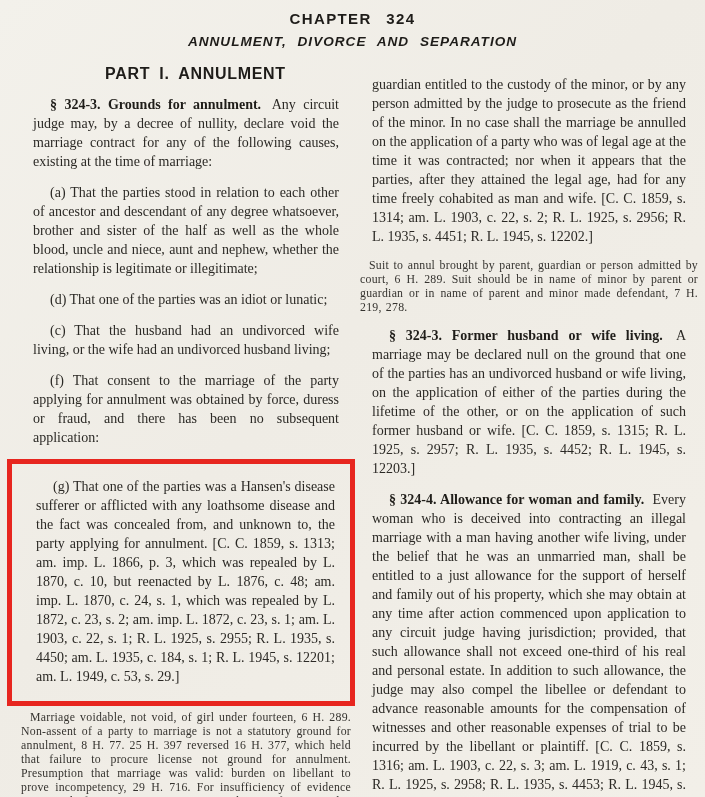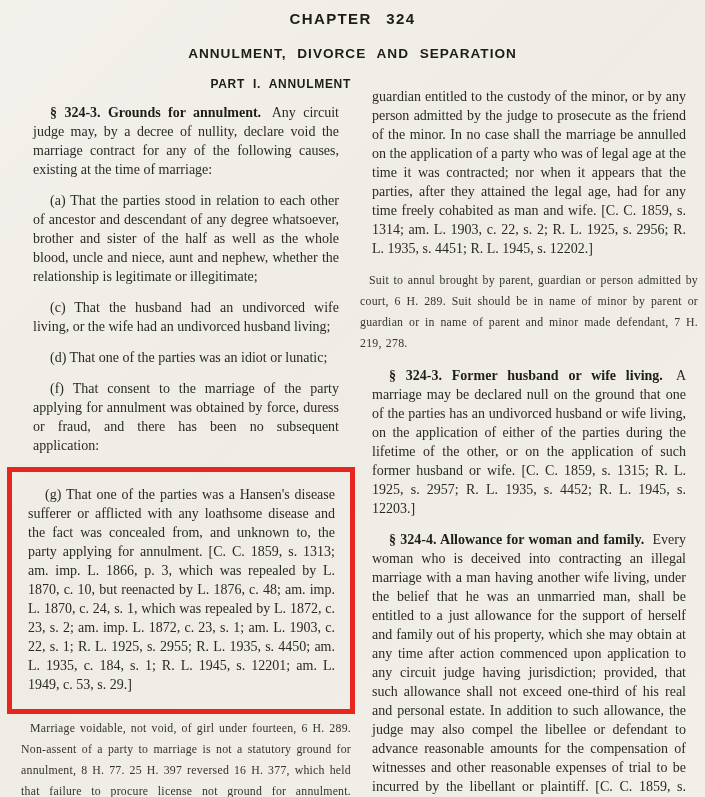--- a/index.html
+++ b/index.html
@@ -15,47 +15,47 @@
   .header { text-align:center; padding-top:10px; }
   .chapter {
     font-family:"Liberation Sans", sans-serif;
     font-weight:700; font-size:15px;
     letter-spacing:1.4px; word-spacing:9px; color:#1e1c19;
   }
   .doc-title {
     font-family:"Liberation Sans", sans-serif;
     font-weight:700; font-size:13.6px;
     letter-spacing:1px; word-spacing:6px; color:#1e1c19;
-    margin-top:19px;
+    margin-top:7px;
+    font-style:italic;
   }
   .columns { display:flex; gap:9px; padding:14px 8px 0 21px; }
   .col-left  { width:330px; flex:none; }
   .col-right { width:338px; flex:none; }
   .part-heading {
     font-family:"Liberation Sans", sans-serif;
-    font-weight:700; font-size:12px;
+    font-weight:700; font-size:16px;
     letter-spacing:0.7px; word-spacing:4px; color:#1e1c19;
     margin:2px 0 8px 84px;
     white-space:nowrap;
-    text-align:right;
   }
   p.body {
     margin:12px; font-size:14px; line-height:19px;
     text-align:justify;
   }
   p.indent { text-indent:17px; }
   .runin { font-weight:700; margin-right:4px; color:#1f1d19; }
   .sect { margin-top:11px; }
   .highlight-box {
     border:5px solid #e7261f;
     margin:3px -4px 3px -14px;
-    padding:1px 3px 3px 4px;
+    padding:1px 3px 3px 12px;
   }
   p.small {
-    margin:4px 0 0 0; font-size:11.8px; line-height:21px;
+    margin:4px 0 0 0; font-size:11.8px; line-height:14px;
     text-align:justify; color:#35332f;
     letter-spacing:0.25px; word-spacing:1px;
   }
   .indent-sm { text-indent:9px; }
   .gap-top { margin-top:7px; }
 </style>
 </head>
 <body>
 
 <div class="page">
@@ -66,22 +66,22 @@
   </div>
 
   <div class="columns">
 
     <div class="col-left">
       <div class="part-heading">PART I. ANNULMENT</div>
 
       <p class="body indent"><b class="runin">§ 324-3. Grounds for annulment.</b> <span>Any circuit judge may, by a decree of nullity, declare void the marriage contract for any of the following causes, existing at the time of marriage:</span></p>
 
       <p class="body indent">(a) That the parties stood in relation to each other of ancestor and descendant of any degree whatsoever, brother and sister of the half as well as the whole blood, uncle and niece, aunt and nephew, whether the relationship is legitimate or illegitimate;</p>
+      <p class="body indent">(d) That one of the parties was an idiot or lunatic;</p>
       <p class="body indent">(c) That the husband had an undivorced wife living, or the wife had an undivorced husband living;</p>
-      <p class="body indent">(d) That one of the parties was an idiot or lunatic;</p>
       <p class="body indent">(f) That consent to the marriage of the party applying for annulment was obtained by force, duress or fraud, and there has been no subsequent application:</p>
 
       <div class="highlight-box">
         <p class="body indent">(g) That one of the parties was a Hansen's disease sufferer or afflicted with any loathsome disease and the fact was concealed from, and unknown to, the party applying for annulment. [C. C. 1859, s. 1313; am. imp. L. 1866, p. 3, which was repealed by L. 1870, c. 10, but reenacted by L. 1876, c. 48; am. imp. L. 1870, c. 24, s. 1, which was repealed by L. 1872, c. 23, s. 2; am. imp. L. 1872, c. 23, s. 1; am. L. 1903, c. 22, s. 1; R. L. 1925, s. 2955; R. L. 1935, s. 4450; am. L. 1935, c. 184, s. 1; R. L. 1945, s. 12201; am. L. 1949, c. 53, s. 29.]</p>
       </div>
 
       <p class="small indent-sm">Marriage voidable, not void, of girl under fourteen, 6 H. 289. Non-assent of a party to marriage is not a statutory ground for annulment, 8 H. 77. 25 H. 397 reversed 16 H. 377, which held that failure to procure license not ground for annulment. Presumption that marriage was valid: burden on libellant to prove incompetency, 29 H. 716. For insufficiency of evidence on ground of nonage, see 8 H. 360. Jurisdiction of circuit judge at chambers, not exclusive, but concurrent with circuit judge in equity, to annul marriage for nonage and nonconsent, 26 H. 89. See 29 H. 770, 795; also 3 H. 661.</p>
     </div>
 
     <div class="col-right">

